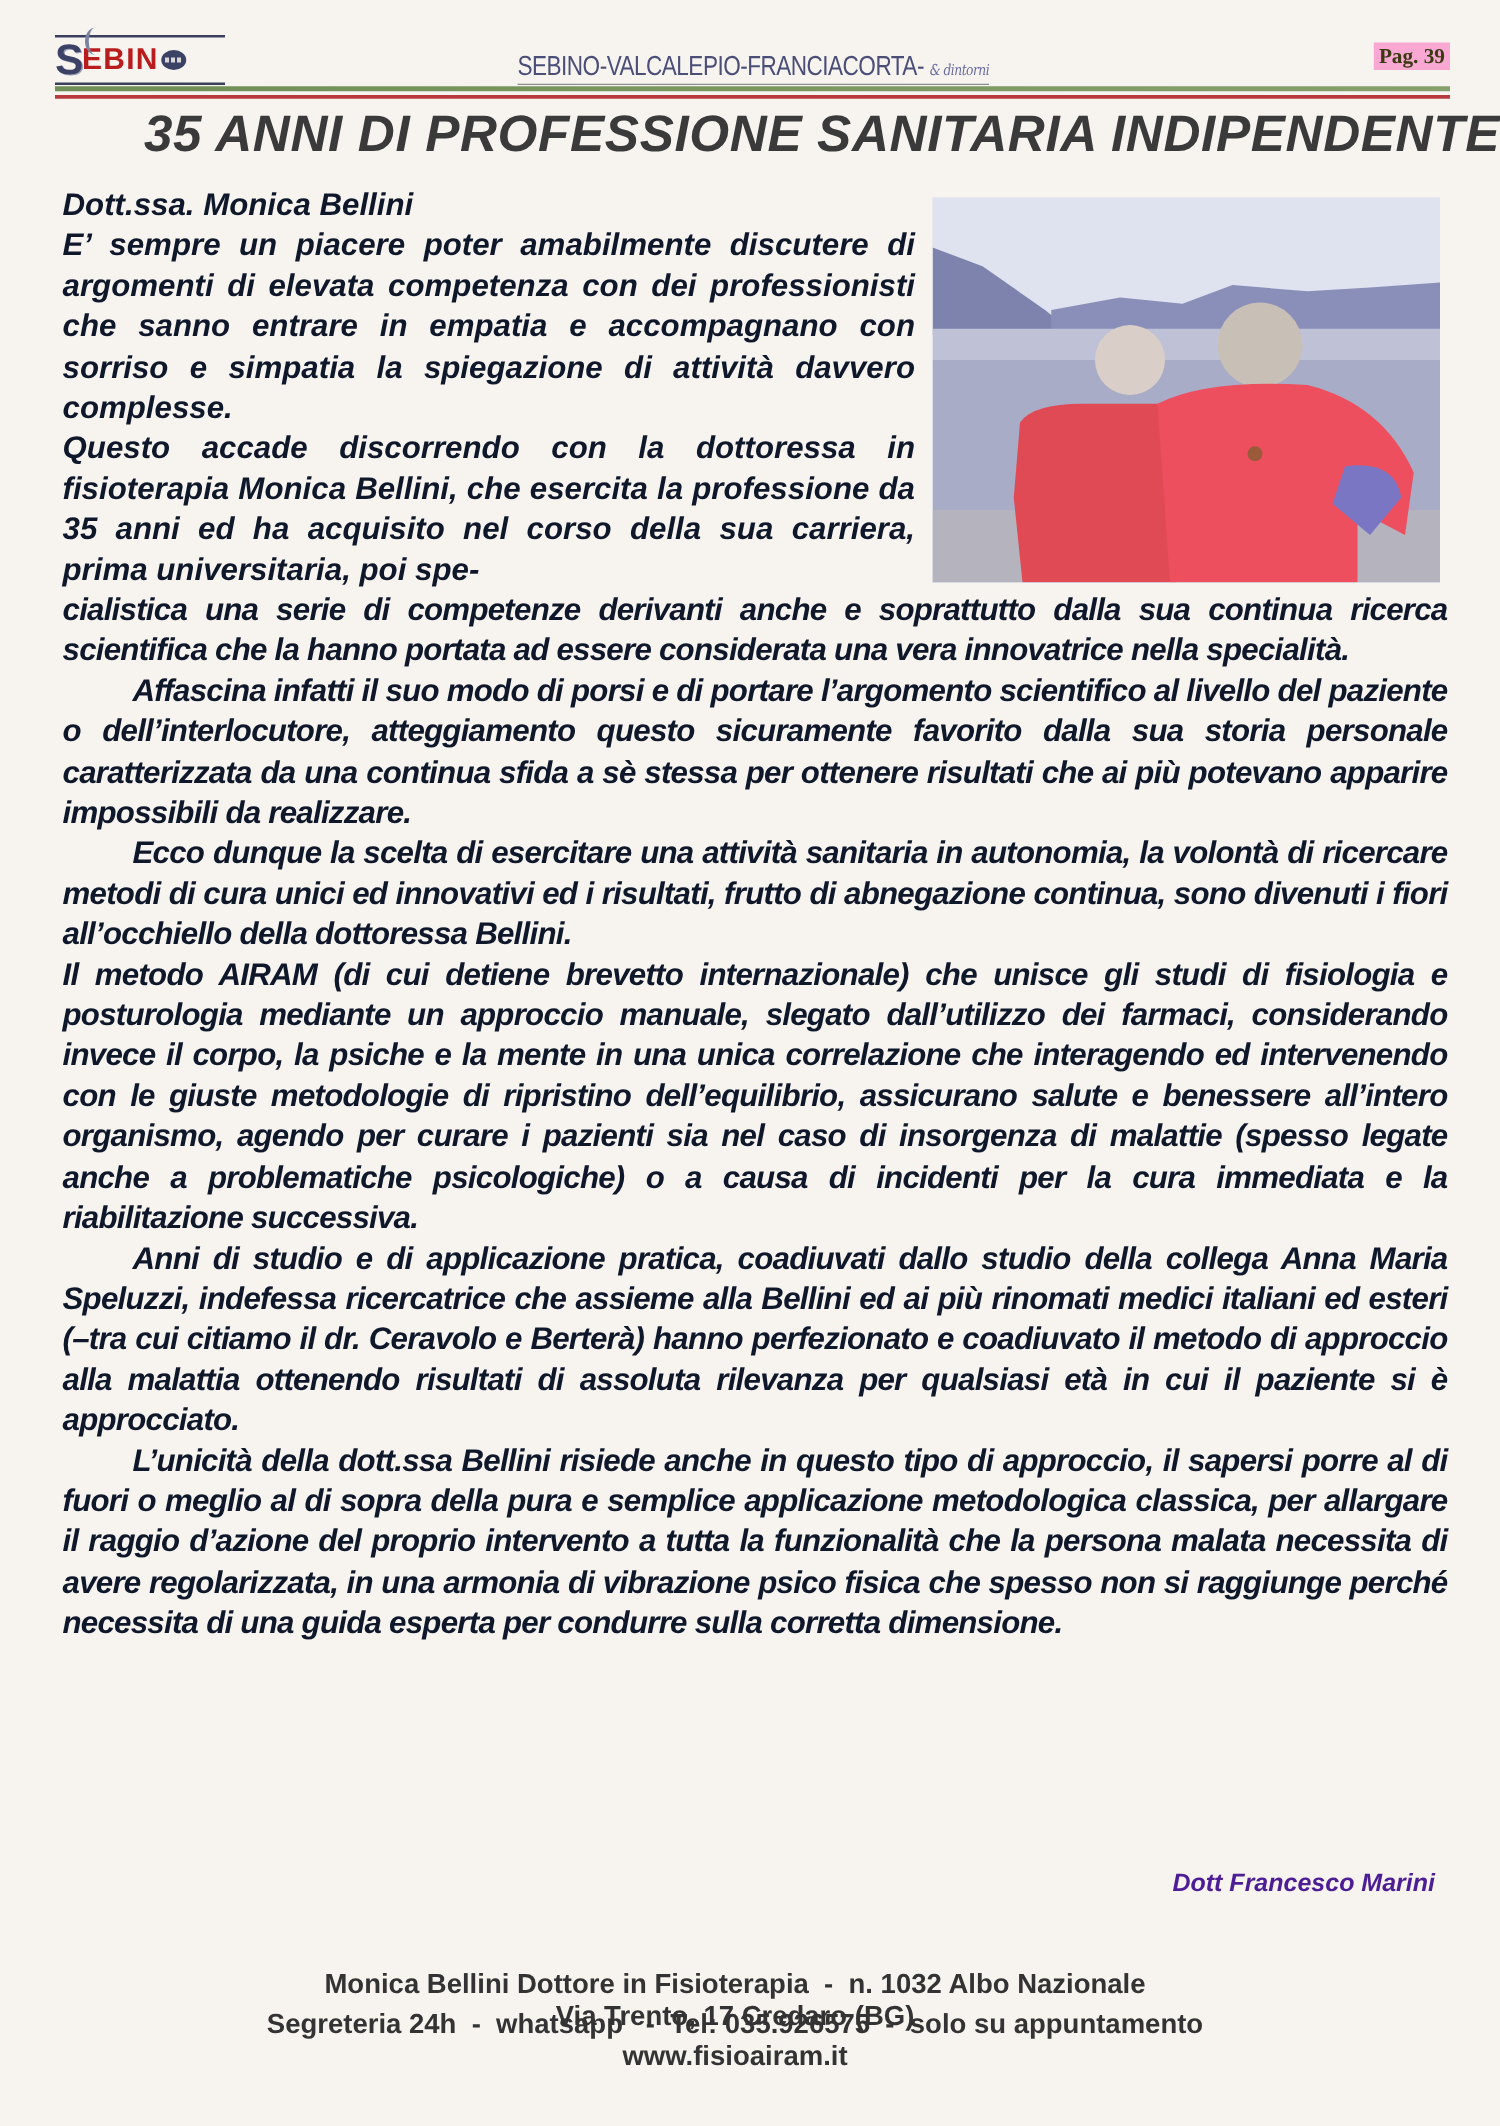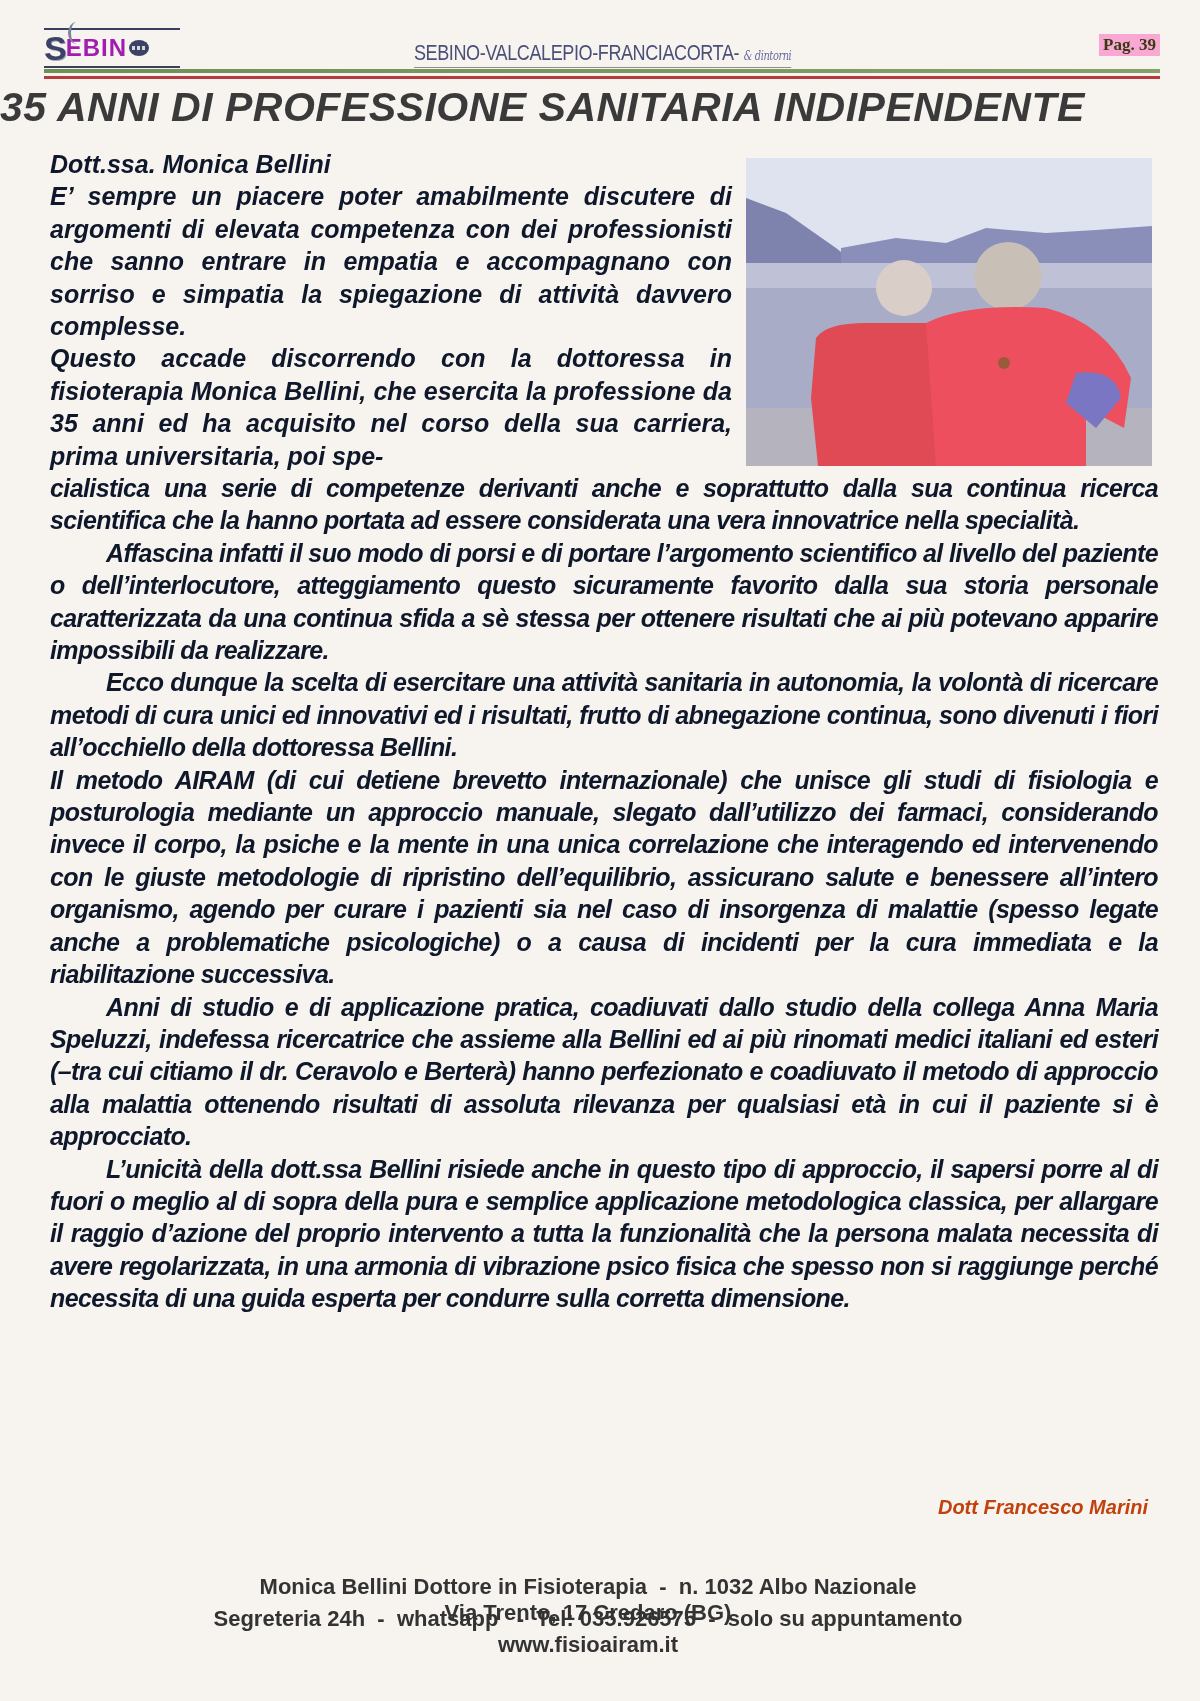--- a/index.html
+++ b/index.html
@@ -18,21 +18,21 @@
     position: absolute; left: 0; top: 4px; width: 136px; height: 36px;
     border-top: 2px solid #3a3f5c; border-bottom: 2px solid #3a3f5c;
     display: flex; align-items: center;
   }
   .logo-s {
     font-family: "Liberation Sans", sans-serif; font-weight: bold; font-size: 34px;
     color: #3b4265; line-height: 1; letter-spacing: -1px;
     text-shadow: 1px 1px 0 #9aa0b8;
   }
   .logo-rest {
-    font-weight: bold; font-size: 24px; color: #a21caf; letter-spacing: 1px;
+    font-weight: bold; font-size: 24px; color: #b91c1c; letter-spacing: 1px;
   }
   .logo-dots {
     display: inline-block; width: 20px; height: 16px; border-radius: 50%;
     background: #3b4265; margin-left: 2px; position: relative;
   }
   .logo-dots::after {
     content: ""; position: absolute; left: 3px; top: 6px; width: 14px; height: 4px;
     background: repeating-linear-gradient(90deg, #d8d8d8 0 3px, #3b4265 3px 5px);
   }
   .logo-swirl {
@@ -57,21 +57,21 @@
     position: absolute; left: 44px; top: 69px; width: 1116px; height: 4px;
     background: linear-gradient(90deg, #6f8f56, #86a06c);
   }
   .rule-red {
     position: absolute; left: 44px; top: 76px; width: 1116px; height: 3px;
     background: #b83a3e;
   }
 
   
   .headline {
-    position: absolute; left: 0; top: 84px; width: 1200px; text-align: left;
+    position: absolute; left: 0; top: 84px; width: 1200px; text-align: right;
     font-family: "Liberation Sans", sans-serif; font-style: italic; font-weight: bold;
     font-size: 41px; color: #3a3a3a; letter-spacing: 0.5px;
   }
 
   
   .body-text {
     font-family: "Liberation Sans", sans-serif; font-style: italic; font-weight: bold;
     color: #0f172a; font-size: 25px; line-height: 32.4px;
   }
   .intro {
@@ -90,21 +90,21 @@
   
   .photo {
     position: absolute; left: 746px; top: 158px; width: 406px; height: 308px;
     overflow: hidden; background: #d8dbe8;
   }
   .photo svg { width: 100%; height: 100%; display: block; }
 
   .signature {
     position: absolute; right: 52px; top: 1496px;
     font-family: "Liberation Sans", sans-serif; font-style: italic; font-weight: bold;
-    font-size: 20px; color: #c2410c; text-align: right;
+    font-size: 20px; color: #4c1d95; text-align: right;
   }
 
   
   .footer {
     position: absolute; left: 44px; top: 1574px; width: 1088px;
     font-family: "Liberation Sans", sans-serif; font-weight: bold; font-size: 22px; color: #333;
   }
   .footer-row { display: flex; justify-content: space-between; height: 32px; align-items: center; flex-direction: column; }
   .footer-row .left { display: flex; gap: 0; white-space: pre; }
 </style>

